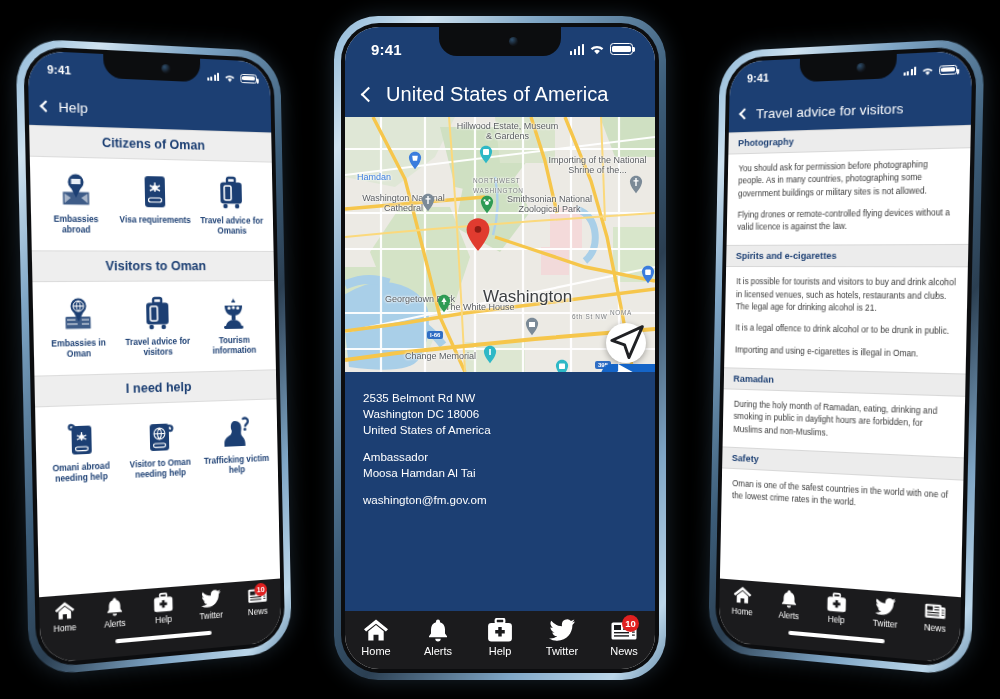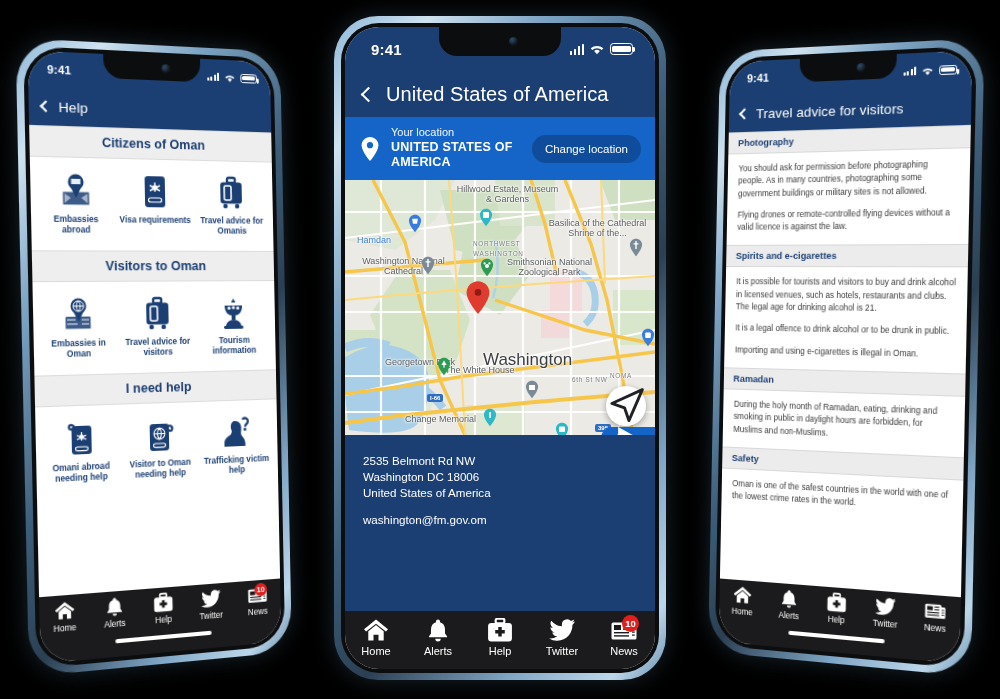--- a/index.html
+++ b/index.html
@@ -394,33 +394,20 @@
                 <i></i>
               </span>
           </span>
         </div>
 
         <div class="navbar">
           <span class="chev"></span>
           <span class="nav-title">United States of America</span>
         </div>
 
-        <div class="locbar">
-          <span class="pin-ic">
-            <svg width="22" height="26" viewBox="0 0 22 26">
-                <path d="M11 1C6.3 1 2.6 4.7 2.6 9.3 2.6 15.6 11 25 11 25s8.4-9.4 8.4-15.7C19.4 4.7 15.7 1 11 1z" fill="#fff"></path>
-                <circle cx="11" cy="9.2" r="3.1" fill="#1565c8"></circle>
-              </svg>
-          </span>
-          <span class="loc-txt">
-            <span class="loc-small" style="display:block">Your location</span>
-            <span class="loc-big" style="display:block">UNITED STATES OF AMERICA</span>
-          </span>
-          <button class="chg-btn">Change location</button>
-        </div>
 
         <div class="map">
           <svg viewBox="0 0 310 255" preserveAspectRatio="none">
             <rect width="310" height="255" fill="#eceae4"></rect>
             <path d="M0 0h110l-20 40-40 30L0 60z" fill="#dfe7d6"></path>
             <path d="M95 10h70l20 30-30 40-45-10z" fill="#cfe0c2"></path>
             <path d="M150 0h60v46h-55z" fill="#d9e4cc"></path>
             <path d="M255 0h55v40h-40z" fill="#cfe0c2"></path>
             <path d="M120 60h50l15 35-30 40-45-25z" fill="#cfe0c2"></path>
             <path d="M55 90h50l20 50-20 60-60-15-20-50z" fill="#d4e3c6"></path>
@@ -454,21 +441,21 @@
               <path d="M256 0 258 50 260 104"></path>
             </g>
             <path d="M0 243 52 236 110 230 190 222 310 212" stroke="#f6c64b" stroke-width="4" fill="none"></path>
           </svg>
 
           <div id="map-labels">
               <div class="maplbl" style="left: 110px; top: 4px; white-space: normal; width: 105px; text-align: center;">Hillwood Estate, Museum &amp; Gardens</div>
               <div class="maplbl blue" style="left: 12px; top: 55px;">Hamdan</div>
               <div class="maplbl tiny" style="left: 128px; top: 60px;">NORTHWEST</div>
               <div class="maplbl tiny" style="left: 128px; top: 70px;">WASHINGTON</div>
-              <div class="maplbl" style="left: 200px; top: 38px; white-space: normal; width: 105px; text-align: center;">Basilica of the Cathedral Shrine of the...</div>
+              <div class="maplbl" style="left: 200px; top: 38px; white-space: normal; width: 105px; text-align: center;">Importing of the National Shrine of the...</div>
               <div class="maplbl" style="left: 6px; top: 76px; white-space: normal; width: 105px; text-align: center;">Washington National Cathedral</div>
               <div class="maplbl" style="left: 152px; top: 77px; white-space: normal; width: 105px; text-align: center;">Smithsonian National Zoological Park</div>
               <div class="maplbl" style="left: 40px; top: 177px;">Georgetown Park</div>
               <div class="maplbl big" style="left: 138px; top: 170px;">Washington</div>
               <div class="maplbl tiny" style="left: 265px; top: 192px;">NOMA</div>
               <div class="maplbl" style="left: 100px; top: 185px;">The White House</div>
               <div class="maplbl tiny" style="left: 227px; top: 196px;">6th St NW</div>
               <div class="maplbl" style="left: 60px; top: 234px;">Change Memorial</div>
               <div class="maplbl tiny" style="left: 270px; top: 247px;">CAPITOL</div>
               <div style="position: absolute; left: 82px; top: 214px; background: rgb(47, 110, 196); color: rgb(255, 255, 255); font-size: 6px; font-weight: 700; border-radius: 2px; padding: 1px 3px;">I-66</div>
@@ -559,20 +546,24 @@
               </svg>
           </div>
 
         </div>
 
         <div class="details">
           <div class="det-left">
             <div class="blk" style="white-space:pre-line">2535 Belmont Rd NW
 Washington DC 18006
 United States of America</div>
+            <div class="blk">
+              <div>Ambassador</div>
+              <div>Moosa Hamdan Al Tai</div>
+            </div>
             <div>washington@fm.gov.om</div>
           </div>
         </div>
 
         <div class="tabbar" id="tabbar-center">
             <div class="tab">
               <span class="ti">
                 <svg viewBox="0 0 26 24" width="100%" height="100%">
                   <path d="M13 1.5 1 11.2l2.1 2.3L13 5.7l9.9 7.8 2.1-2.3z" fill="#fff"></path>
                   <path d="M5.3 13.2v9.3h5.2v-5.8h5v5.8h5.2v-9.3L13 7.1z" fill="#fff"></path>

